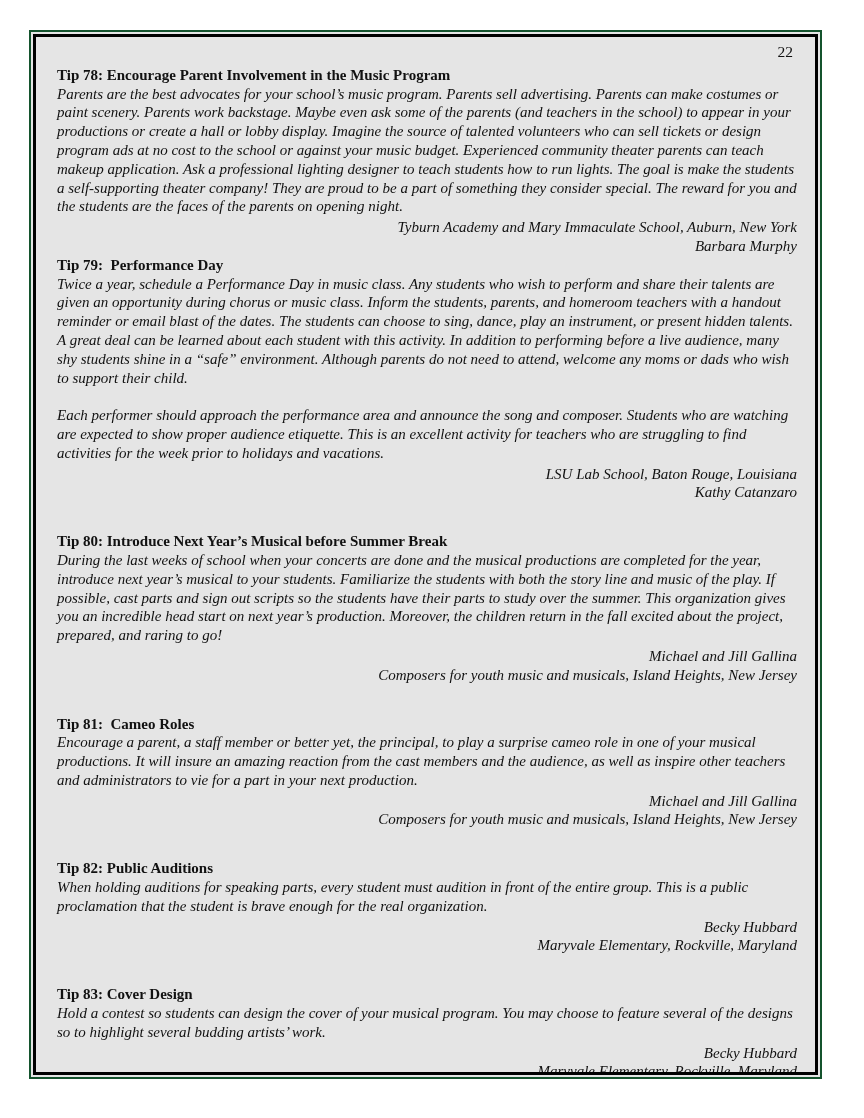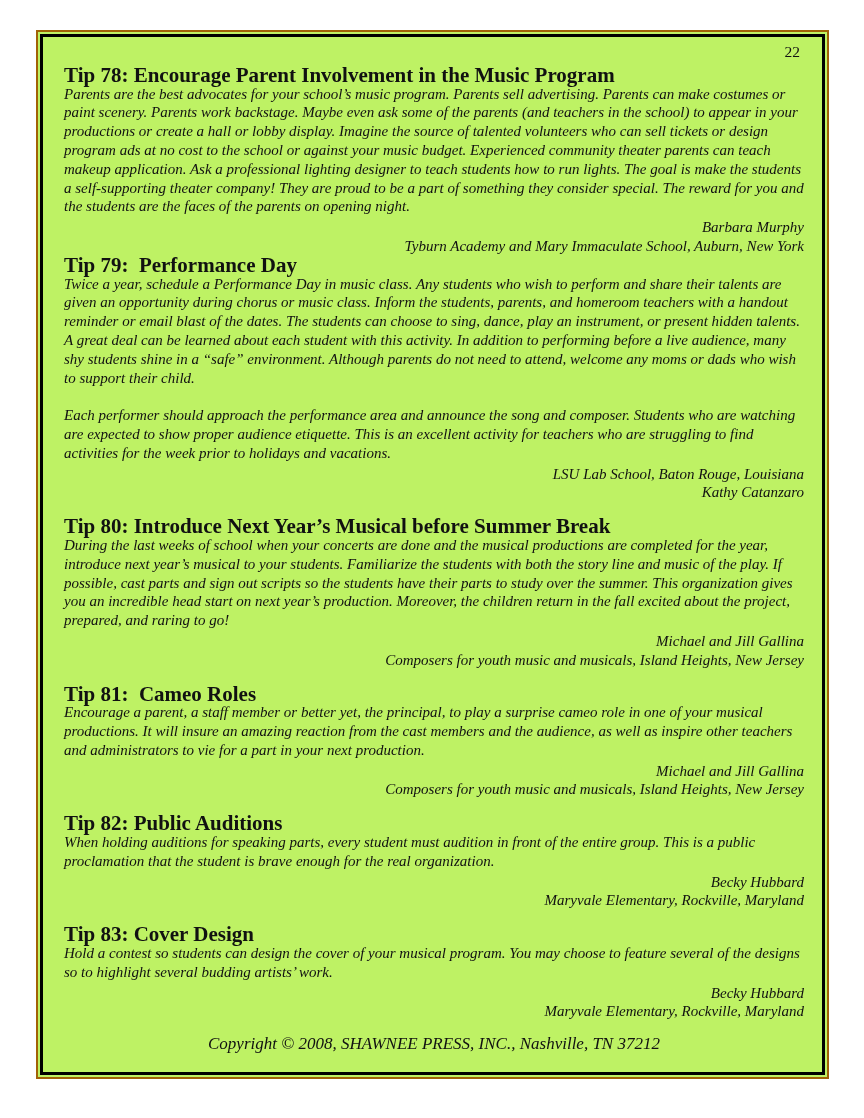--- a/index.html
+++ b/index.html
@@ -6,51 +6,51 @@
     margin: 0;
     padding: 0;
     background: #ffffff;
     width: 864px;
     height: 1118px;
     font-family: "Liberation Serif", "DejaVu Serif", serif;
     color: #111111;
   }
   .page-frame-outer {
     position: absolute;
-    left: 36px;
+    left: 29px;
     top: 30px;
     width: 793px;
     height: 1049px;
-    border: 2px solid #a16207;
+    border: 2px solid #14532d;
     padding: 2px;
     box-sizing: border-box;
-    background: #bef264;
+    background: #e5e5e5;
   }
   .page-frame-inner {
     border: 3px solid #000000;
     box-sizing: border-box;
     width: 100%;
     height: 100%;
     overflow: hidden;
   }
   .page-content {
     padding: 4px 18px 10px 21px;
     font-size: 15px;
     line-height: 18.8px;
   }
   .page-number {
     text-align: right;
     font-size: 15.5px;
     margin: 2px 4px 4px 0;
   }
   .tip { margin: 0; }
-  .tip + .tip { margin-top: 15px; }
+  .tip + .tip { margin-top: 30px; }
   .tip.tight { margin-top: 0; }
   .tip-heading {
-    font-size: 21px;
+    font-size: 15px;
     font-weight: bold;
     margin: 0;
     white-space: pre-wrap;
   }
   .tip-body {
     margin: 0;
     text-align: left;
     font-style: italic;
   }
   .tip-body + .tip-body { margin-top: 18.8px; }
@@ -76,22 +76,22 @@
   <div class="page-frame-inner">
     <div class="page-content">
 
       <div class="page-number">22</div>
 
       <div>
           <section class="tip">
             <h2 class="tip-heading">Tip 78: Encourage Parent Involvement in the Music Program</h2>
             <p class="tip-body">Parents are the best advocates for your school’s music program.  Parents sell advertising. Parents can make costumes or paint scenery. Parents work backstage.  Maybe even ask some of the parents (and teachers in the school) to appear in your productions or create a hall or lobby display.  Imagine the source of talented volunteers who can sell tickets or design program ads at no cost to the school or against your music budget.  Experienced community theater parents can teach makeup application. Ask a professional lighting designer to teach students how to run lights.  The goal is make the students a self-supporting theater company!  They are proud to be a part of something they consider special.  The reward for you and the students are the faces of the parents on opening night.</p>
             <div class="attribution">
+              <div>Tyburn Academy and Mary Immaculate School, Auburn, New York</div>
               <div>Barbara Murphy</div>
-              <div>Tyburn Academy and Mary Immaculate School, Auburn, New York</div>
             </div>
           </section>
           <section class="tip tight">
             <h2 class="tip-heading">Tip 79:  Performance Day</h2>
             <p class="tip-body">Twice a year, schedule a Performance Day in music class.  Any students who wish to perform and share their talents are given an opportunity during chorus or music class.  Inform the students, parents, and homeroom teachers with a handout reminder or email blast of the dates.  The students can choose to sing, dance, play an instrument, or present hidden talents. A great deal can be learned about each student with this activity.  In addition to performing before a live audience, many shy students shine in a “safe” environment. Although parents do not need to attend, welcome any moms or dads who wish to support their child.</p>
             <p class="tip-body">Each performer should approach the performance area and announce the song and composer.  Students who are watching are expected to show proper audience etiquette.  This is an excellent activity for teachers who are struggling to find activities for the week prior to holidays and vacations.</p>
             <div class="attribution">
               <div>LSU Lab School, Baton Rouge, Louisiana</div>
               <div>Kathy Catanzaro</div>
             </div>

